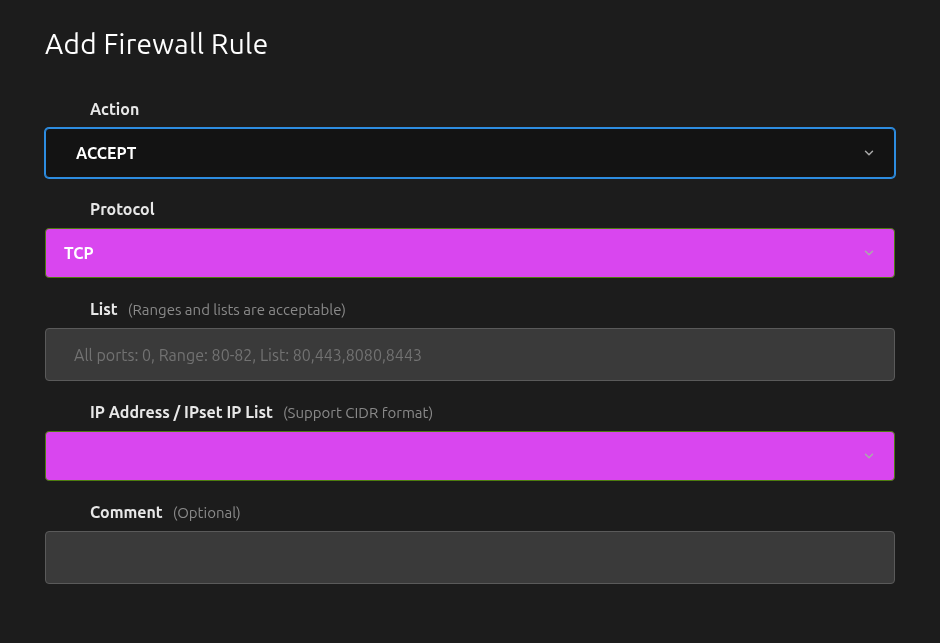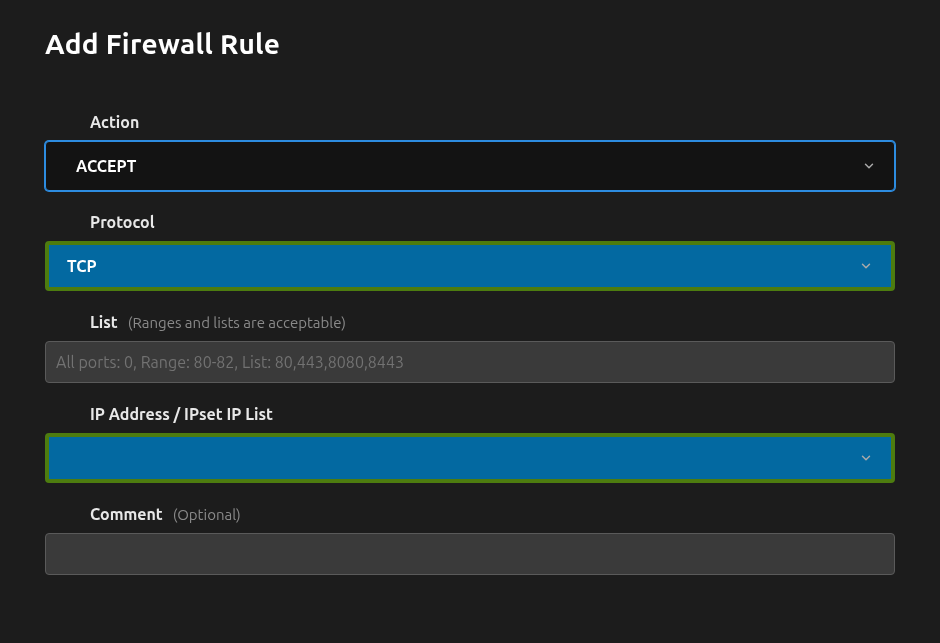--- a/index.html
+++ b/index.html
@@ -11,23 +11,23 @@
     body {
       background-color: #1c1c1c;
       color: #e8e8e8;
       width: 940px;
       height: 643px;
       padding: 28px 45px;
       overflow: hidden;
     }
     .page-title {
       font-size: 28px;
-      font-weight: 700;
+      font-weight: 400;
       color: #ffffff;
-      margin-bottom: 54px;
+      margin-bottom: 41px;
       letter-spacing: 0.3px;
     }
     .field-group {
       margin-bottom: 22px;
     }
     .field-labels {
       display: flex;
       align-items: baseline;
       gap: 10px;
       margin-bottom: 10px;
@@ -40,22 +40,22 @@
     }
     .field-hint {
       font-size: 15px;
       font-weight: 400;
       color: #8a8a8a;
     }
     .select-wrap {
       position: relative;
       width: 100%;
       height: 50px;
-      background-color: #0369a1;
-      border: 4px solid #4d7c0f;
+      background-color: #d946ef;
+      border: 1px solid #4d7c0f;
       border-radius: 4px;
       display: flex;
       align-items: center;
       padding: 0 18px;
       cursor: pointer;
     }
     .select-wrap.focused {
       background-color: #131313;
       border: 1px solid #2d8ce0;
       box-shadow: 0 0 0 1px #2d8ce0;
@@ -71,25 +71,25 @@
       display: flex;
       align-items: center;
       color: #aaaaaa;
     }
     .chevron-icon svg {
       width: 14px;
       height: 14px;
     }
     .text-input {
       width: 100%;
-      height: 42px;
+      height: 53px;
       background-color: #3a3a3a;
       border: 1px solid #5a5a5a;
       border-radius: 4px;
-      padding: 0 10px;
+      padding: 0 28px;
       font-size: 16px;
       color: #e8e8e8;
     }
     .text-input::placeholder {
       color: #727272;
     }
     .ip-select .select-value {
       min-height: 1em;
     }
   </style>
@@ -130,20 +130,21 @@
   <div class="field-labels">
     <span class="field-label">List</span>
     <span class="field-hint">(Ranges and lists are acceptable)</span>
   </div>
   <input type="text" class="text-input" placeholder="All ports: 0, Range: 80-82, List: 80,443,8080,8443" style="">
 </div>
 
 <div class="field-group">
   <div class="field-labels">
     <span class="field-label">IP Address / IPset IP List</span>
+    <span class="field-hint">(Support CIDR format)</span>
   </div>
   <div class="select-wrap ip-select">
     <span class="select-value"></span>
     <span class="chevron-icon">
       <svg viewBox="0 0 24 24" fill="none" stroke="currentColor" stroke-width="2.5" stroke-linecap="round" stroke-linejoin="round">
           <polyline points="6 9 12 15 18 9"></polyline>
         </svg>
     </span>
   </div>
 </div>

